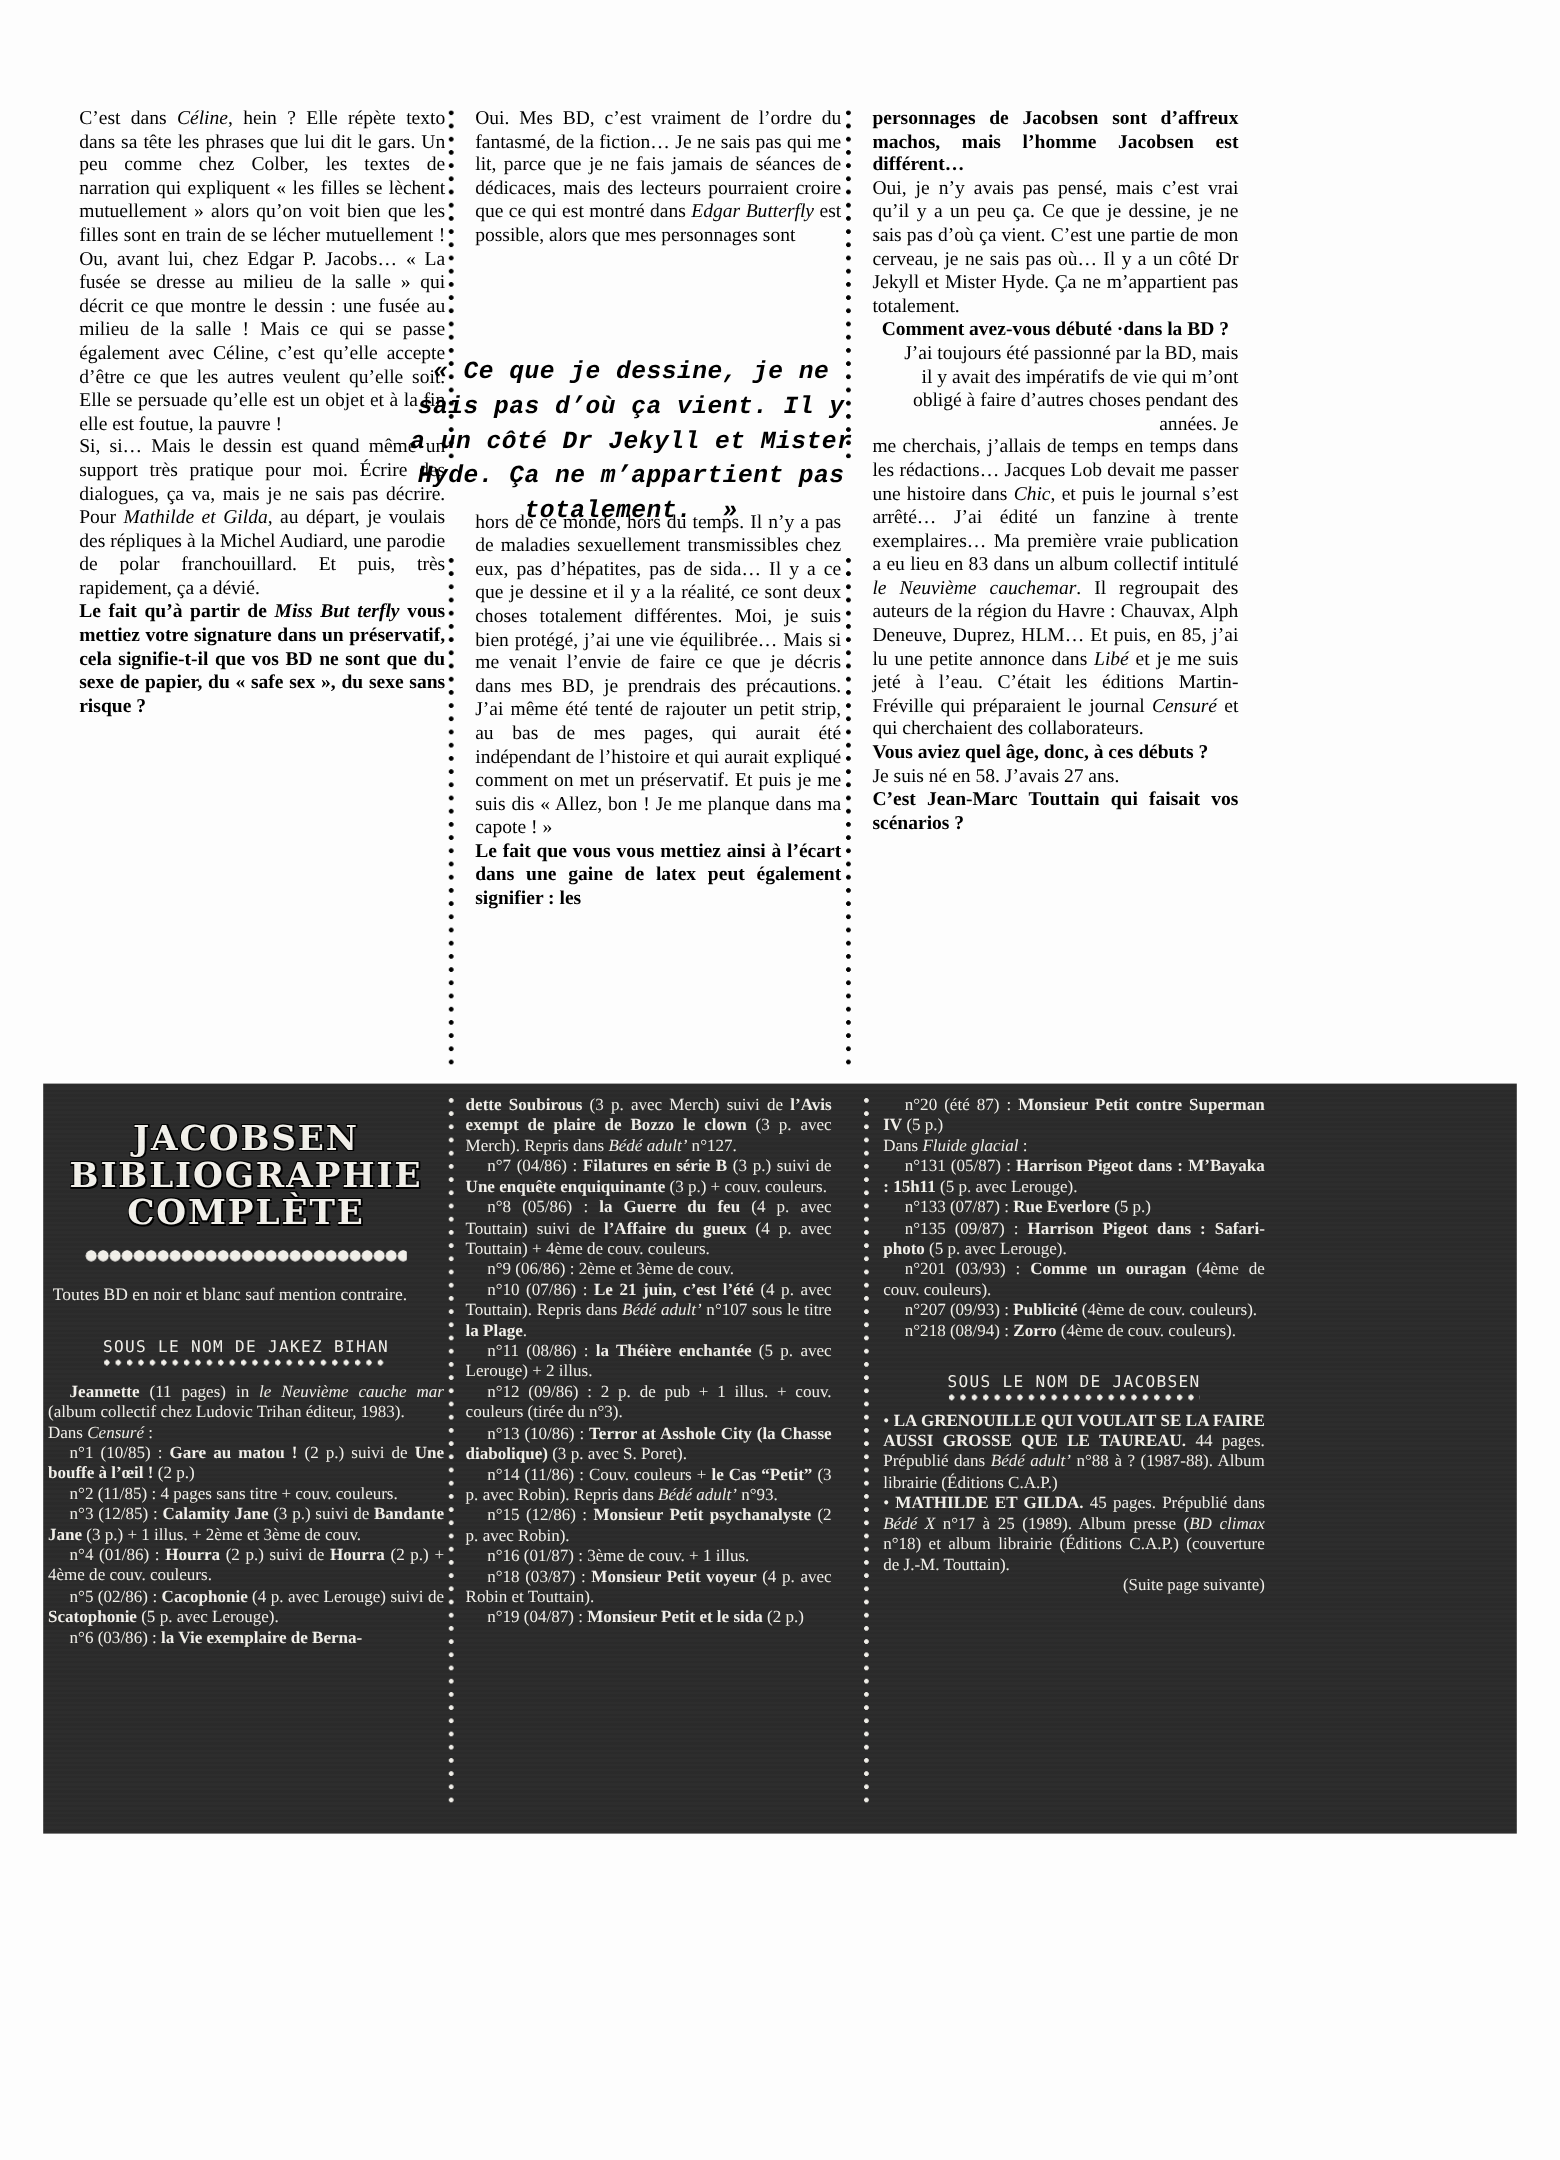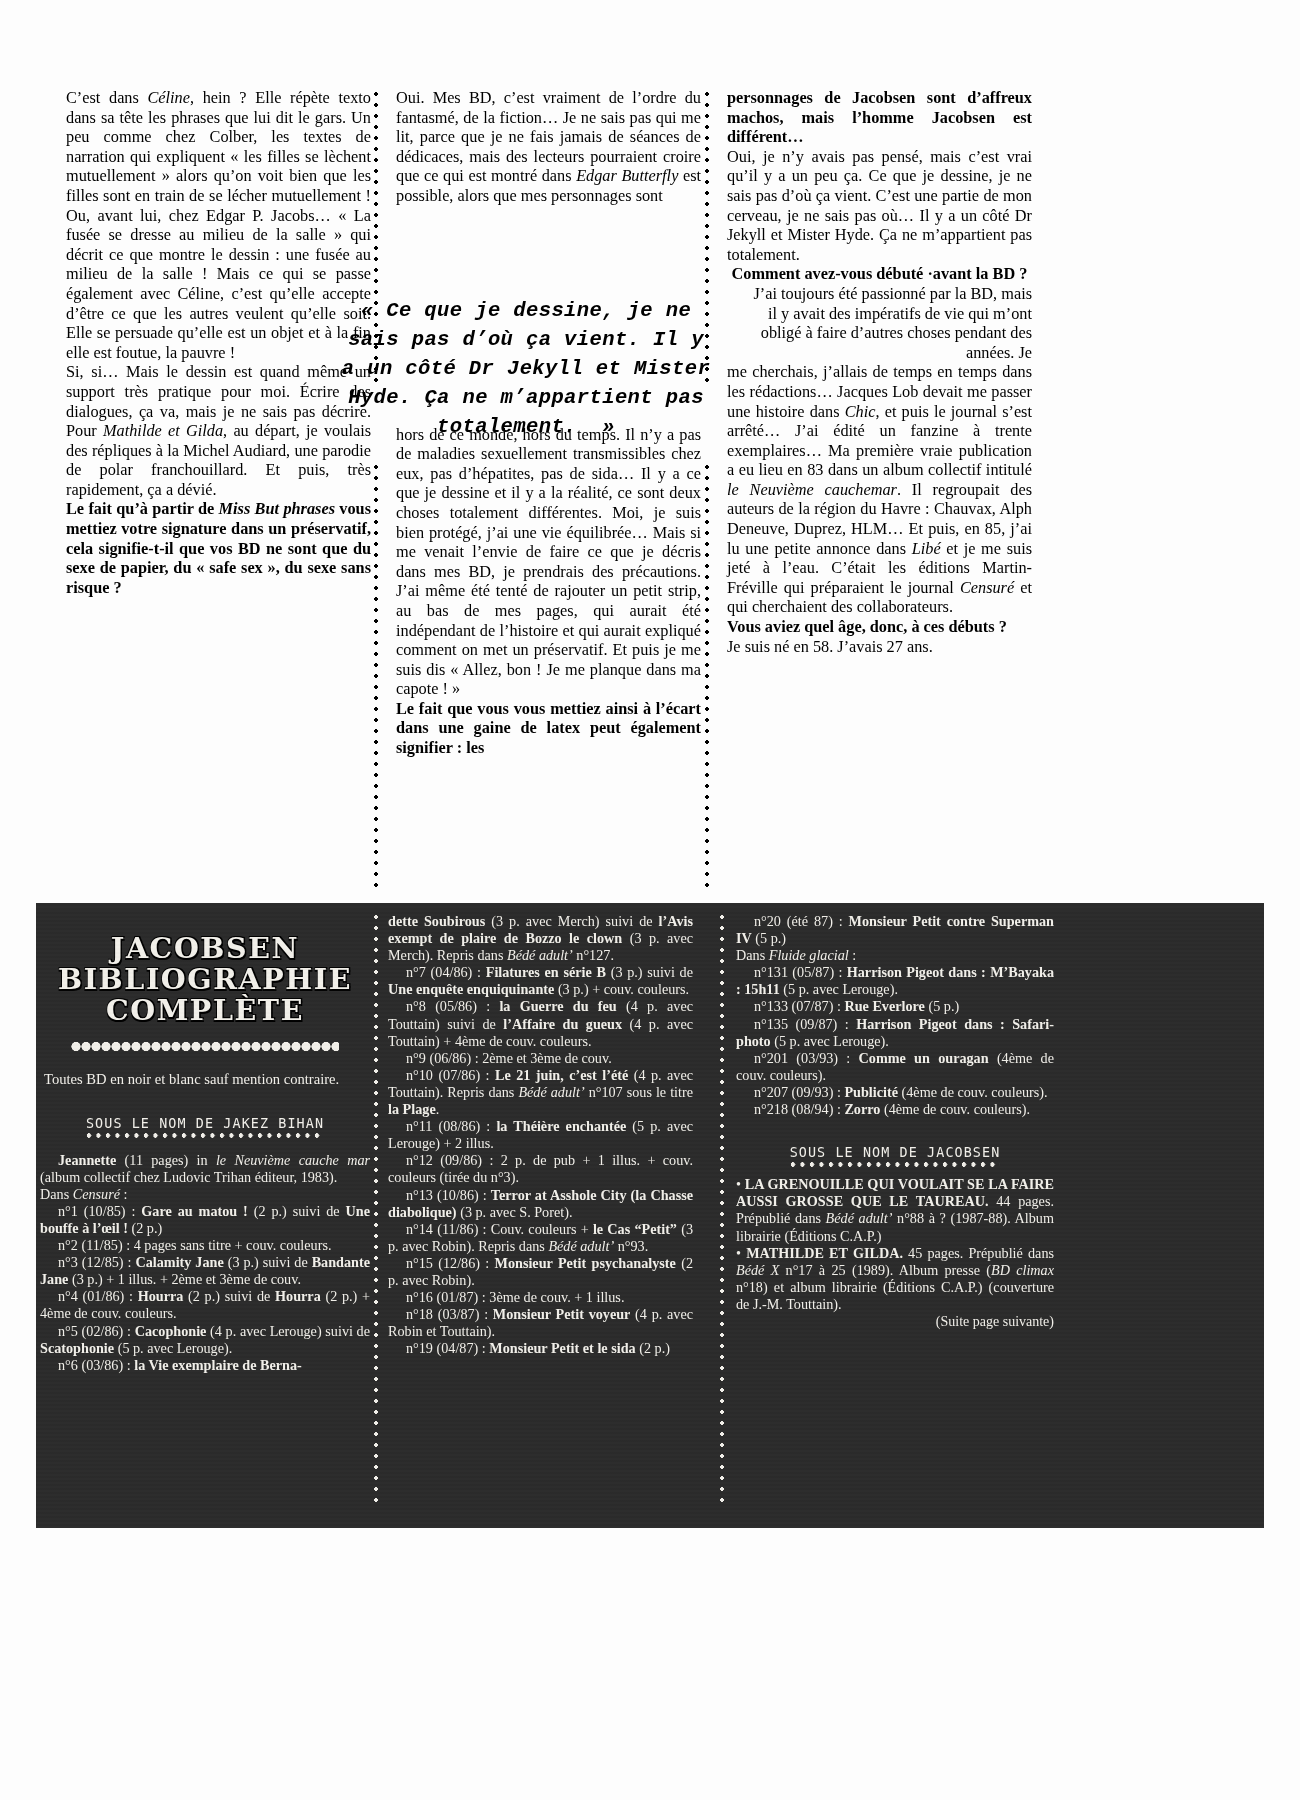--- a/index.html
+++ b/index.html
@@ -195,36 +195,37 @@
   <div class="interview">
 
     <div class="vrule vrule-1a"></div>
     <div class="vrule vrule-1b"></div>
     <div class="vrule vrule-2a"></div>
     <div class="vrule vrule-2b"></div>
 
     <div class="col col-left" id="col-left">
         <p class="a">C’est dans <i>Céline</i>, hein ? Elle répète texto dans sa tête les phrases que lui dit le gars. Un peu comme chez Colber, les textes de narration qui expliquent « les filles se lèchent mutuellement » alors qu’on voit bien que les filles sont en train de se lécher mutuellement ! Ou, avant lui, chez Edgar P. Jacobs… « La fusée se dresse au milieu de la salle » qui décrit ce que montre le dessin : une fusée au milieu de la salle ! Mais ce qui se passe également avec Céline, c’est qu’elle accepte d’être ce que les autres veulent qu’elle soit. Elle se persuade qu’elle est un objet et à la fin elle est foutue, la pauvre !</p>
         <p class="a">Si, si… Mais le dessin est quand même un support très pratique pour moi. Écrire des dialogues, ça va, mais je ne sais pas décrire. Pour <i>Mathilde et Gilda</i>, au départ, je voulais des répliques à la Michel Audiard, une parodie de polar franchouillard. Et puis, très rapidement, ça a dévié.</p>
-        <p class="q">Le fait qu’à partir de <i>Miss But­ phrases</i> vous mettiez votre signature dans un préservatif, cela signifie-t-il que vos BD ne sont que du sexe de papier, du « safe sex », du sexe sans risque ?</p>
+        <p class="q">Le fait qu’à partir de <i>Miss But­ terfly</i> vous mettiez votre signature dans un préservatif, cela signifie-t-il que vos BD ne sont que du sexe de papier, du « safe sex », du sexe sans risque ?</p>
       </div>
     <div class="col col-mid" id="col-mid">
         <p class="a">Oui. Mes BD, c’est vraiment de l’ordre du fantasmé, de la fiction… Je ne sais pas qui me lit, parce que je ne fais jamais de séances de dédicaces, mais des lecteurs pourraient croire que ce qui est montré dans <i>Edgar Butterfly</i> est possible, alors que mes personnages sont</p>
         <div style="height: 219px;"></div>
         <p class="a">hors de ce monde, hors du temps. Il n’y a pas de maladies sexuellement transmissibles chez eux, pas d’hépatites, pas de sida… Il y a ce que je dessine et il y a la réalité, ce sont deux choses totalement différentes. Moi, je suis bien protégé, j’ai une vie équilibrée… Mais si me venait l’envie de faire ce que je décris dans mes BD, je prendrais des précautions. J’ai même été tenté de rajouter un petit strip, au bas de mes pages, qui aurait été indépendant de l’histoire et qui aurait expliqué comment on met un préservatif. Et puis je me suis dis « Allez, bon ! Je me planque dans ma capote ! »</p>
         <p class="q">Le fait que vous vous mettiez ainsi à l’écart dans une gaine de latex peut également signifier : les</p>
       </div>
     <div class="col col-right" id="col-right">
         <p class="q">personnages de Jacobsen sont d’affreux machos, mais l’homme Jacobsen est différent…</p>
         <p class="a">Oui, je n’y avais pas pensé, mais c’est vrai qu’il y a un peu ça. Ce que je dessine, je ne sais pas d’où ça vient. C’est une partie de mon cerveau, je ne sais pas où… Il y a un côté Dr Jekyll et Mister Hyde. Ça ne m’appartient pas totalement.</p>
-        <p class="q" style="text-align: center;">Comment avez-vous débuté ·avant la BD ?</p>
+        <p class="q" style="text-align: center;">Comment avez-vous débuté ·dans la BD ?</p>
         <p class="a" style="text-align: right; padding-left: 26px;">J’ai toujours été passionné par la BD, mais il y avait des impératifs de vie qui m’ont obligé à faire d’autres choses pendant des années. Je</p>
         <p class="a">me cherchais, j’allais de temps en temps dans les rédactions… Jacques Lob devait me passer une histoire dans <i>Chic</i>, et puis le journal s’est arrêté… J’ai édité un fanzine à trente exemplaires… Ma première vraie publication a eu lieu en 83 dans un album collectif intitulé <i>le Neuvième cauchemar</i>. Il regroupait des auteurs de la région du Havre : Chauvax, Alph Deneuve, Duprez, HLM… Et puis, en 85, j’ai lu une petite annonce dans <i>Libé</i> et je me suis jeté à l’eau. C’était les éditions Martin-Fréville qui préparaient le journal <i>Censuré</i> et qui cherchaient des collaborateurs.</p>
         <p class="q">Vous aviez quel âge, donc, à ces débuts ?</p>
         <p class="a">Je suis né en 58. J’avais 27 ans.</p>
+        <p class="q">C’est Jean-Marc Touttain qui faisait vos scénarios ?</p>
       </div>
 
     <div class="pullquote">« Ce que je dessine, je ne sais pas d’où ça vient. Il y a un côté Dr Jekyll et Mister Hyde. Ça ne m’appartient pas totalement.&nbsp;&nbsp;»</div>
   </div>
 
   <div class="biblio">
 
     <div class="vrule-w vrule-w1"></div>
     <div class="vrule-w vrule-w2"></div>
 

